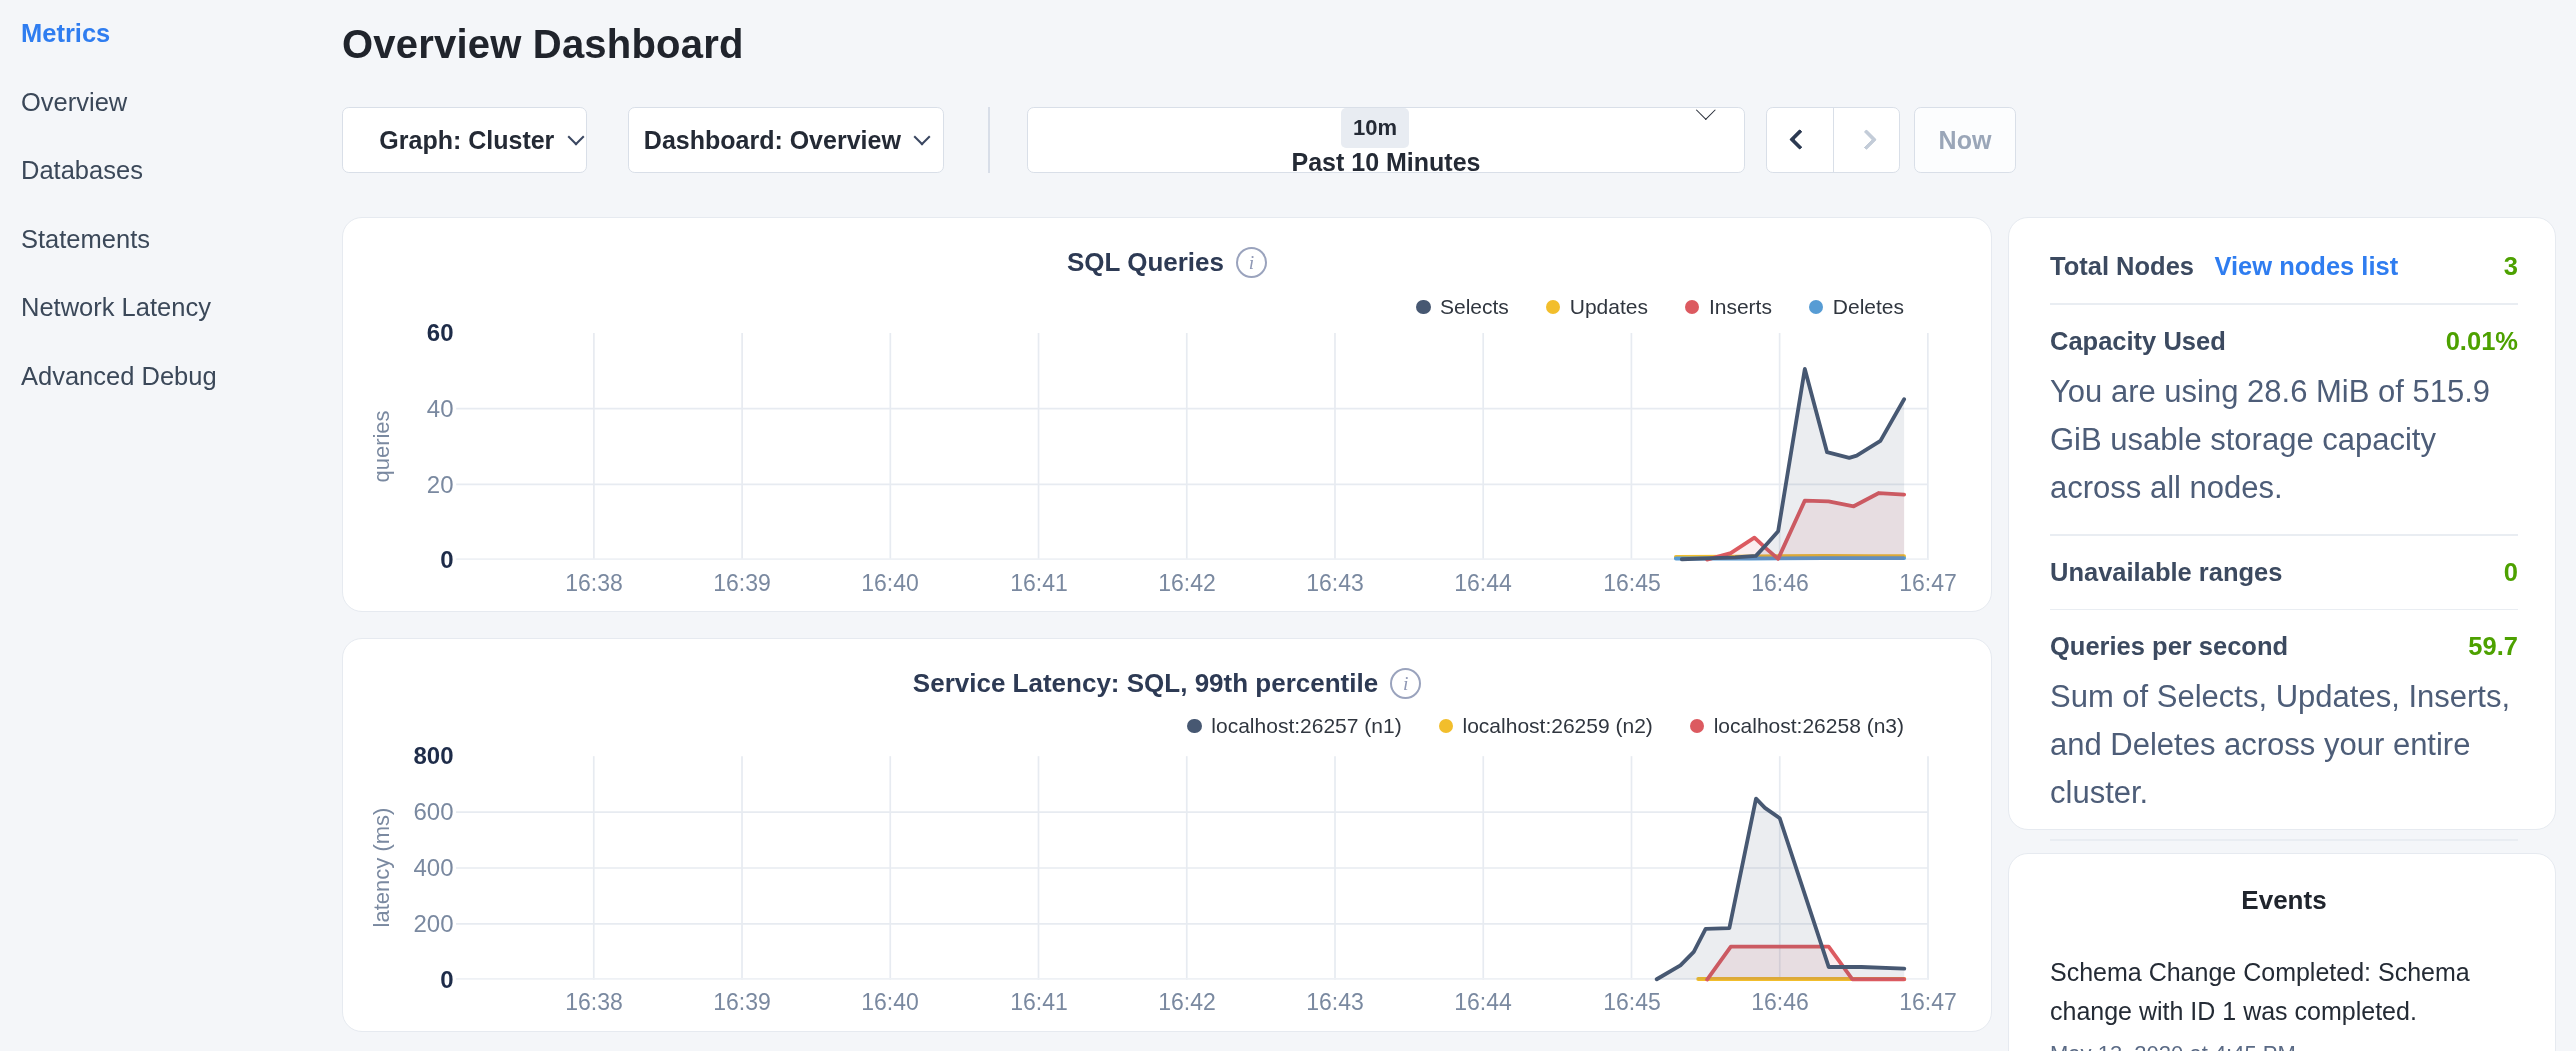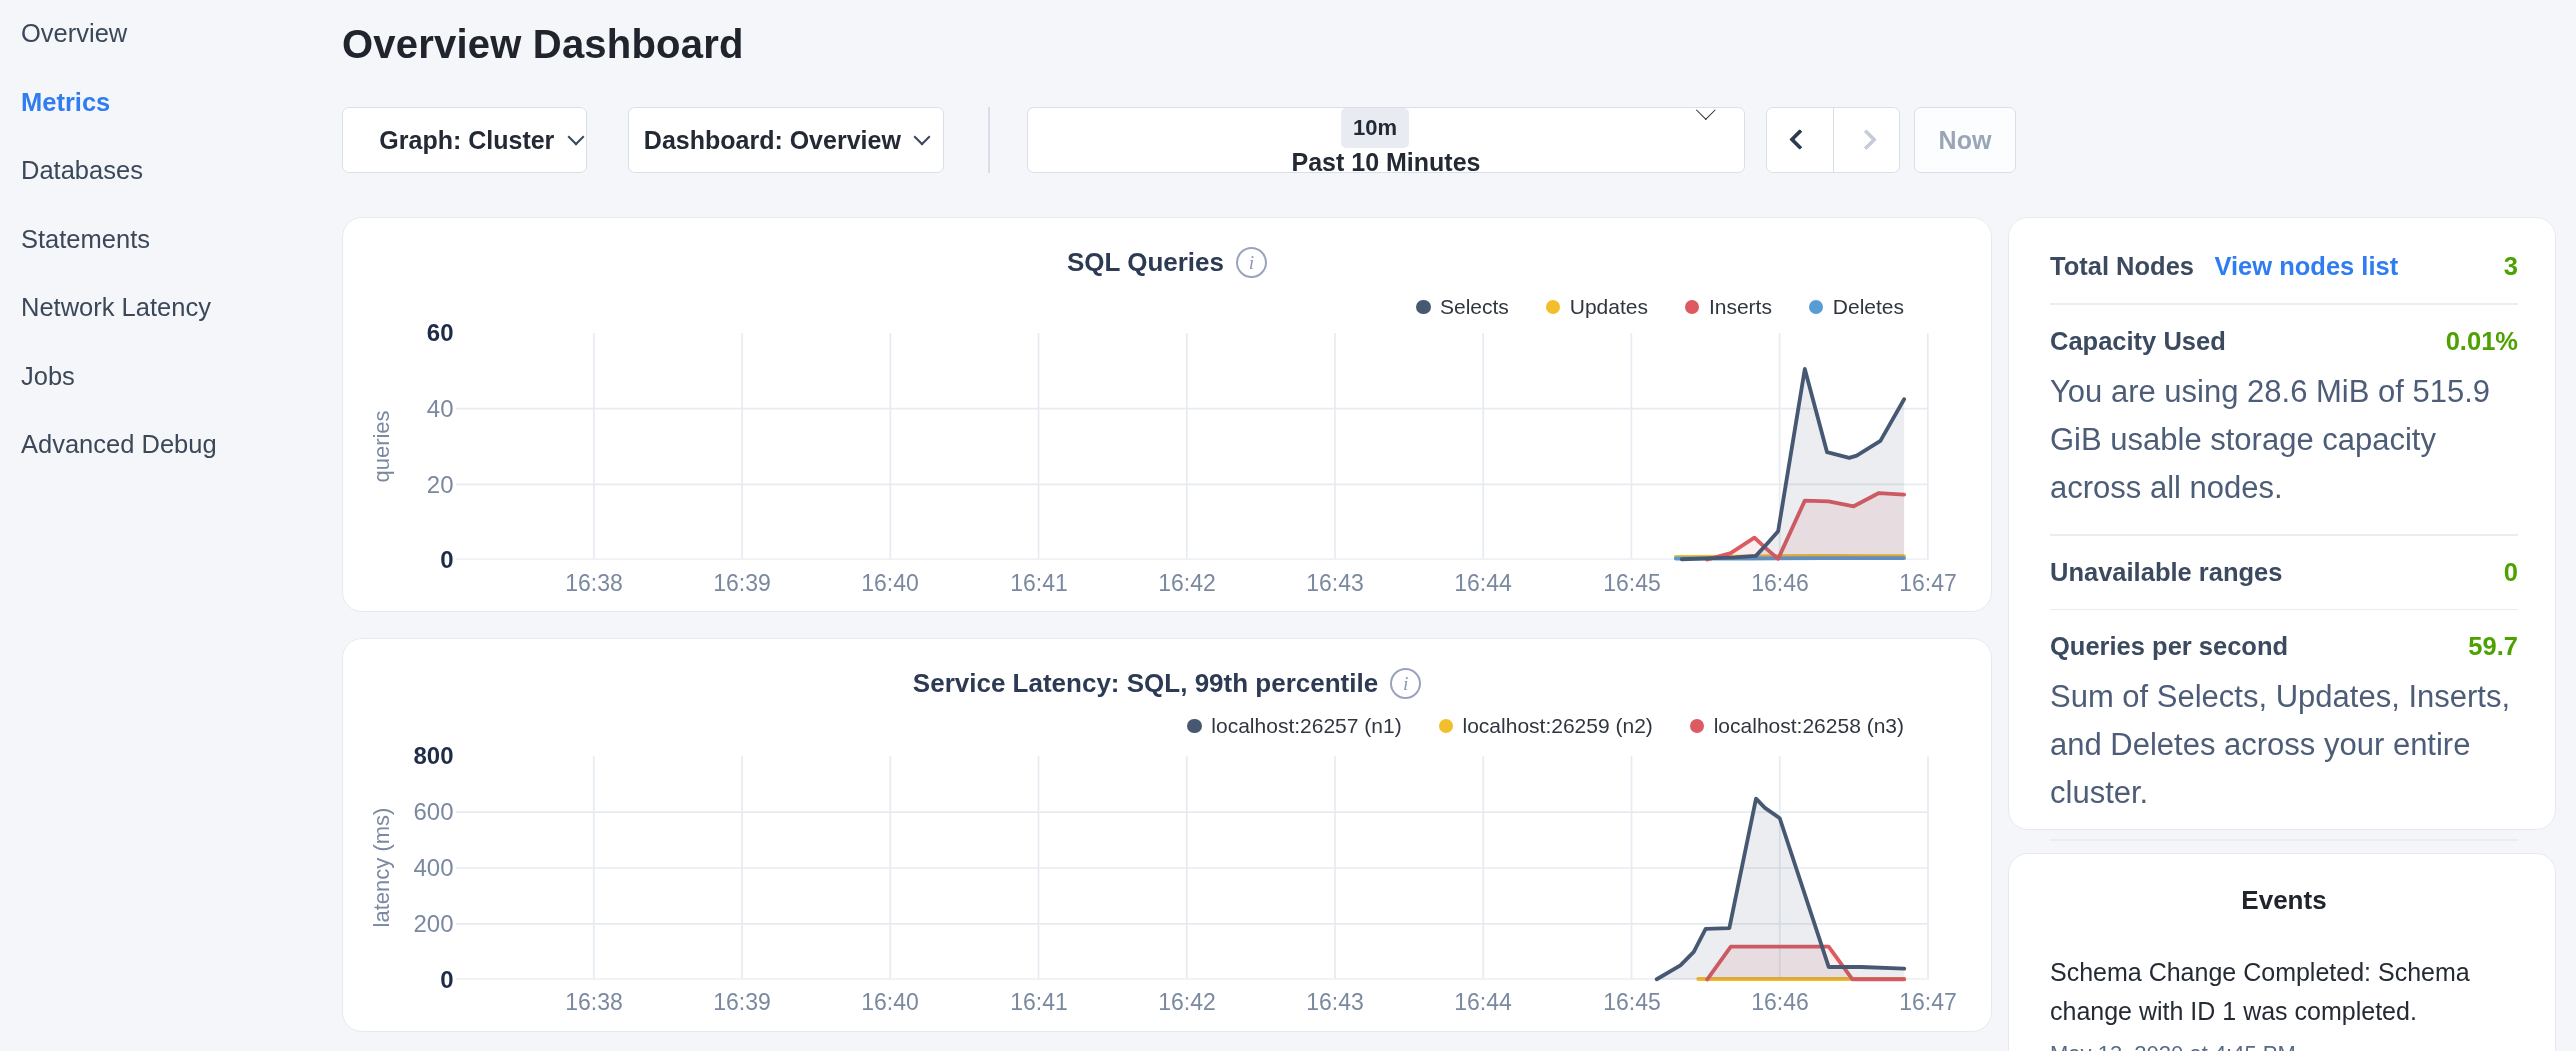--- a/index.html
+++ b/index.html
@@ -102,26 +102,25 @@
   
   .events-body { padding:31px 37px 0 41px; }
   .events-title { margin-bottom:37px; }
   .event-text { font-size:25px; color:#242b35; line-height:1.55; max-width:476px; }
   .event-time { font-size:22px; color:#5a6a85; margin-top:10.2px; }
 </style>
 </head>
 <body>
 
 <nav class="sidebar">
+    <div class="nav-item active">Metrics</div>
     <div class="nav-item">Overview</div>
-    <div class="nav-item active">Metrics</div>
     <div class="nav-item">Databases</div>
     <div class="nav-item">Statements</div>
     <div class="nav-item">Network Latency</div>
-    <div class="nav-item">Jobs</div>
     <div class="nav-item">Advanced Debug</div>
   </nav>
 
 <h1 class="page-title">Overview Dashboard</h1>
 
 <div class="ctl dd-graph">
   <span class="ctl-label">Graph: Cluster</span>
   <span class="chev-down"></span>
 </div>
 <div class="ctl dd-dashboard">

